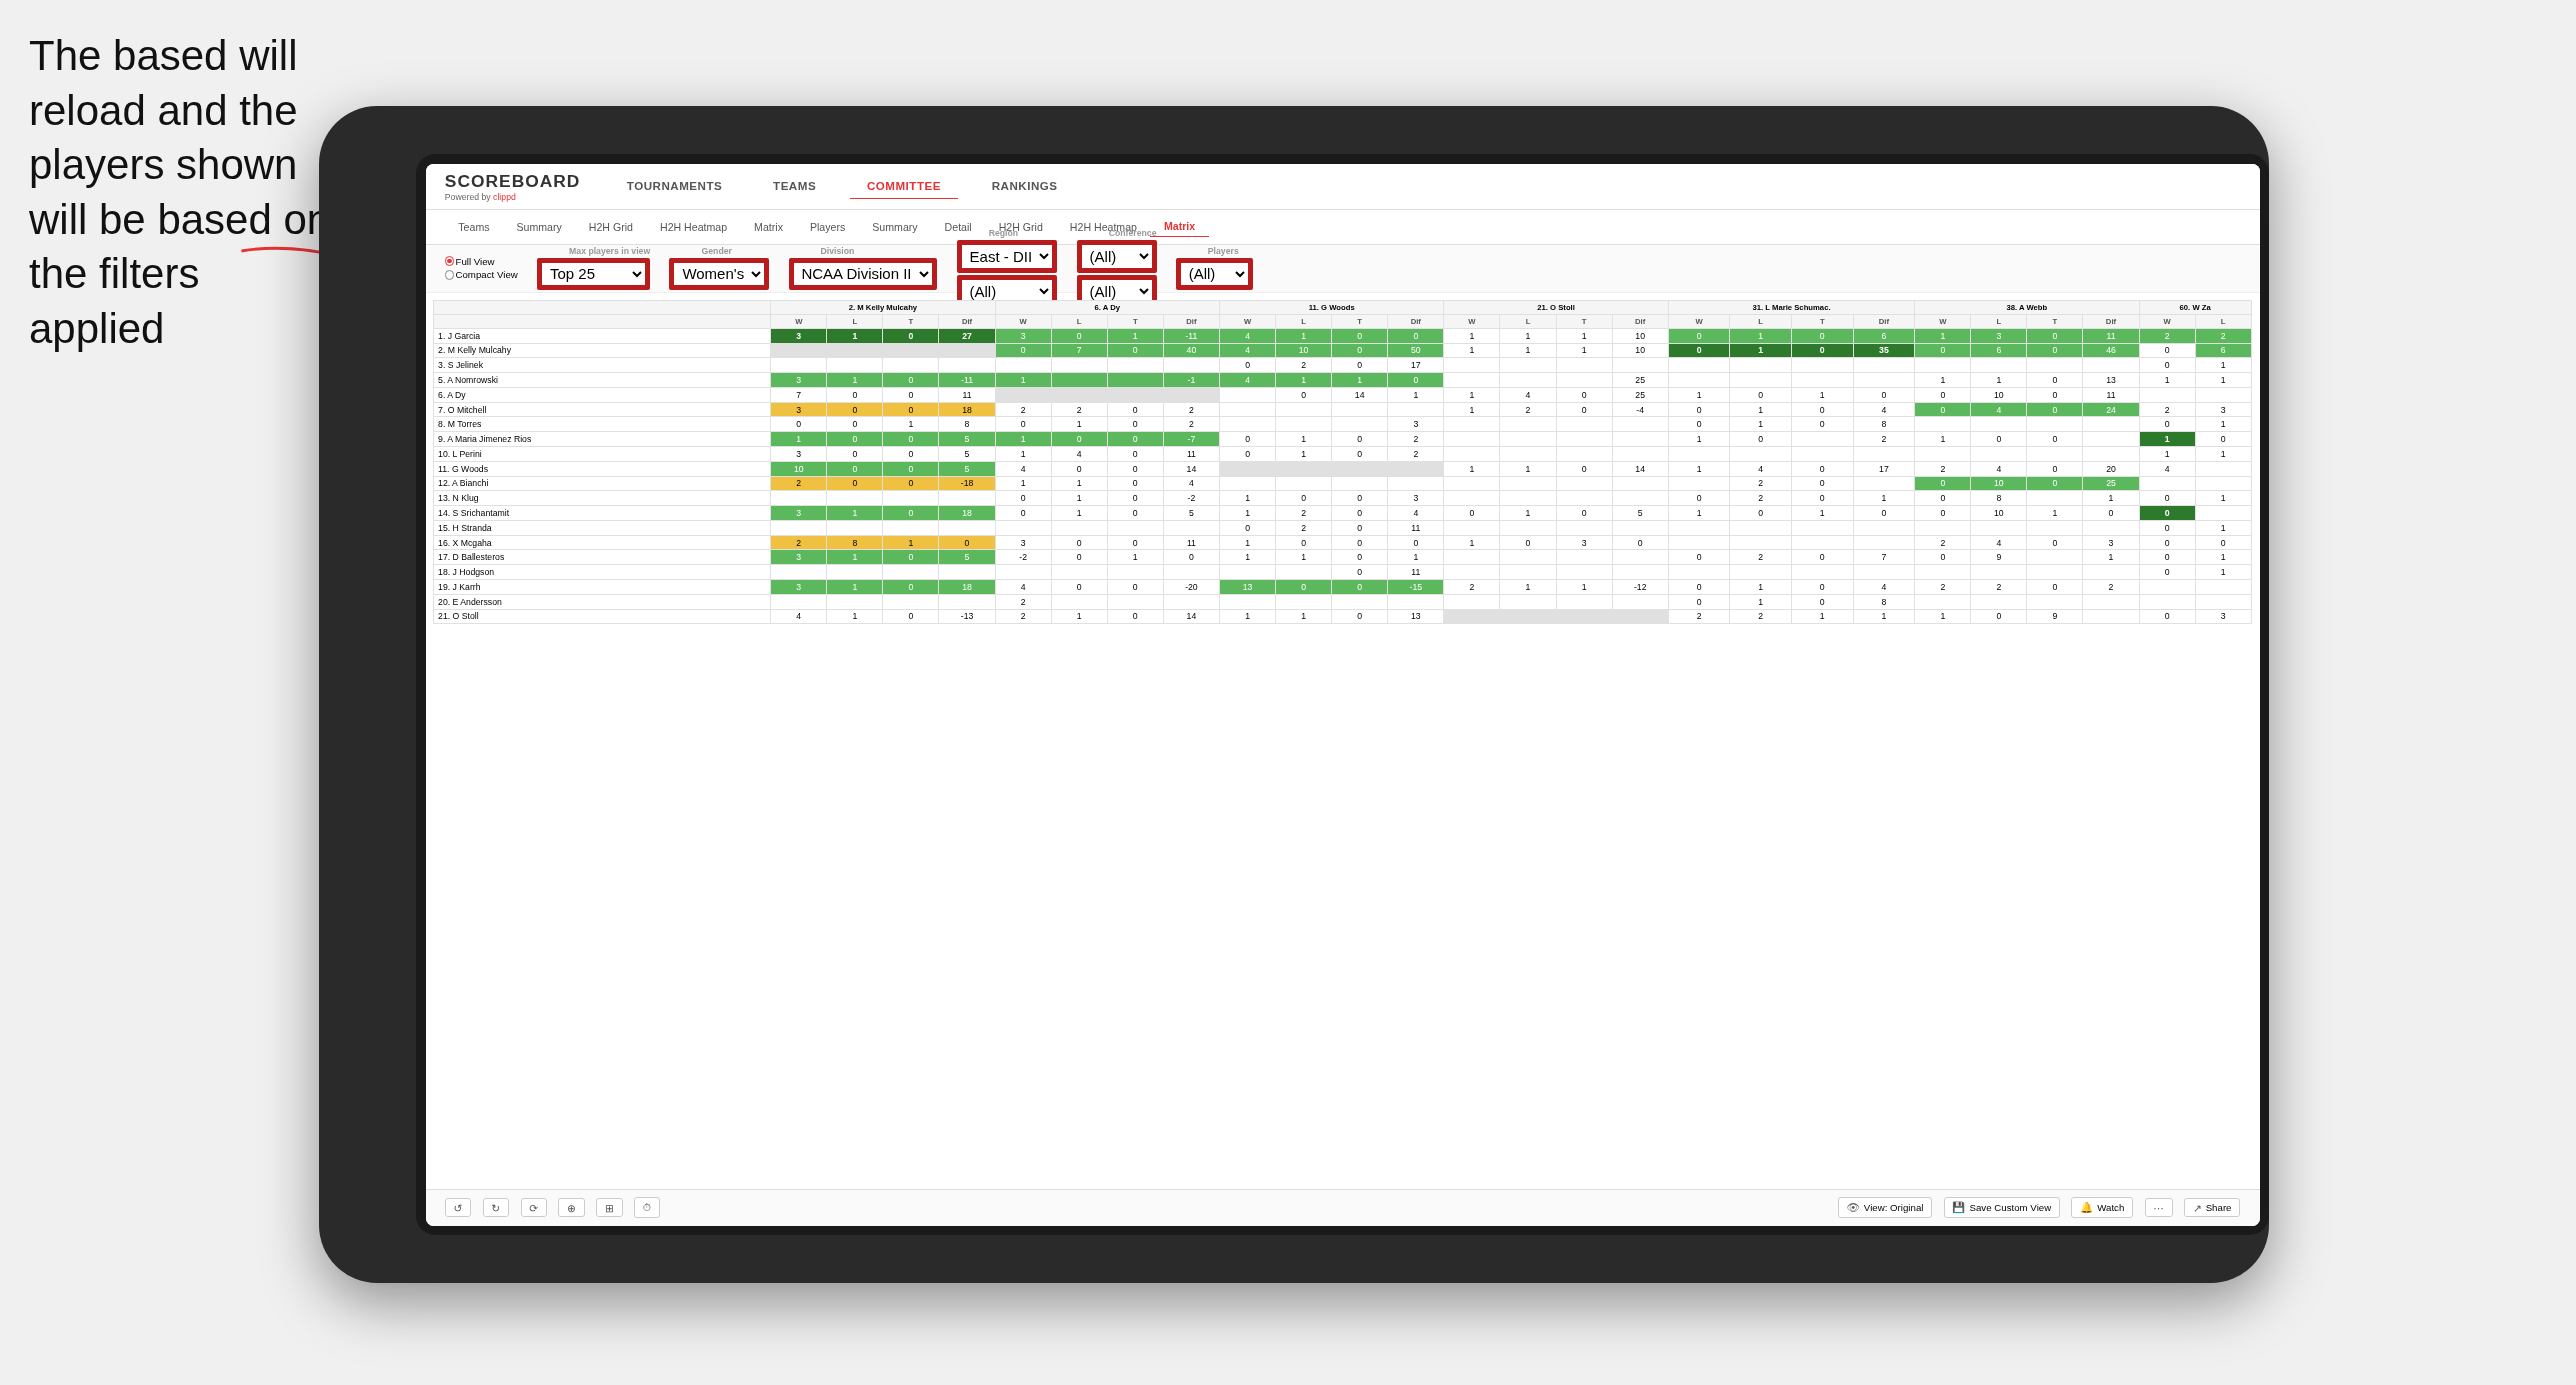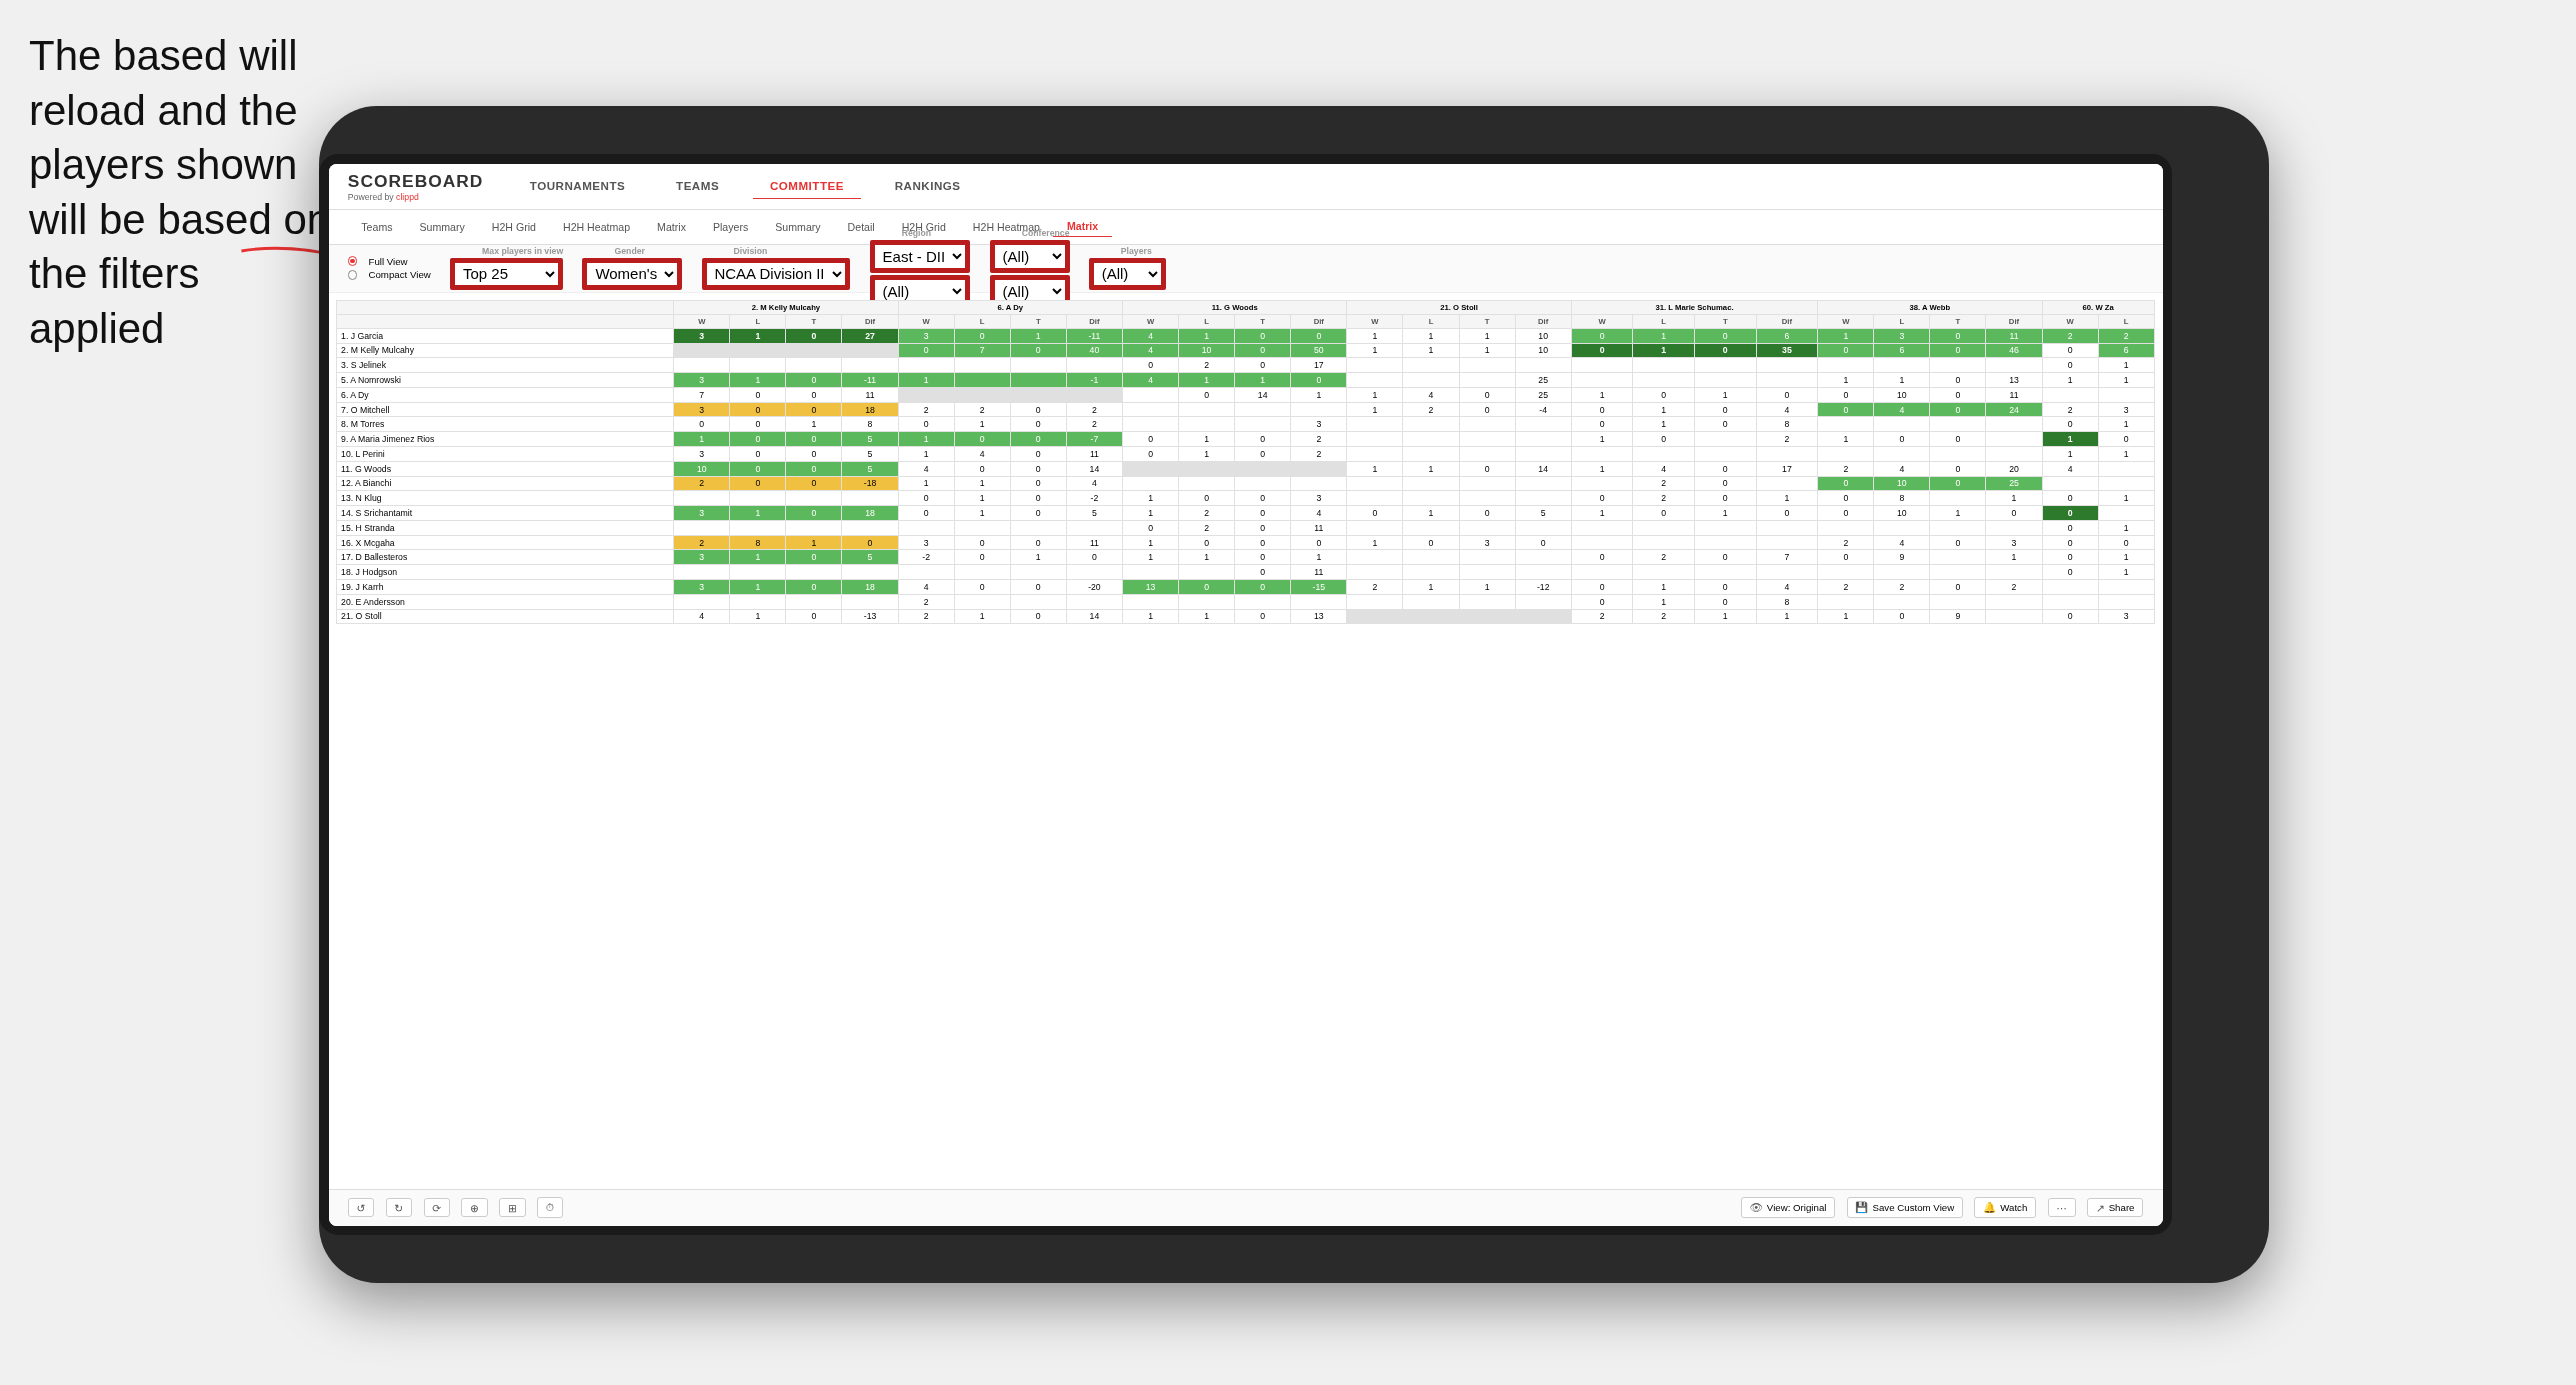--- a/index.html
+++ b/index.html
@@ -29,21 +29,21 @@
       position: absolute;
       top: 106px;
       left: 319px;
       width: 1950px;
       height: 1177px;
       background: #2a2a2a;
       border-radius: 58px;
       box-shadow: 0 19.3px 58px rgba(0,0,0,0.4);
       display: flex;
       align-items: center;
-      justify-content: flex-start;
+      justify-content: flex-end;
     }
 
     .tablet-inner {
       width: 1853px;
       height: 1081px;
       background: #1a1a1a;
       border-radius: 19.3px;
       overflow: hidden;
       display: flex;
       align-items: center;
@@ -150,21 +150,21 @@
 
     .view-options {
       display: flex;
       flex-direction: column;
       gap: 2.9px;
     }
 
     .radio-option {
       display: flex;
       align-items: center;
-      gap: 11px;
+      gap: 1px;
       font-size: 9.7px;
     }
 
     .radio-circle {
       width: 9.7px;
       height: 9.7px;
       border-radius: 50%;
       border: 1.4px solid #888;
       display: flex;
       align-items: center;

